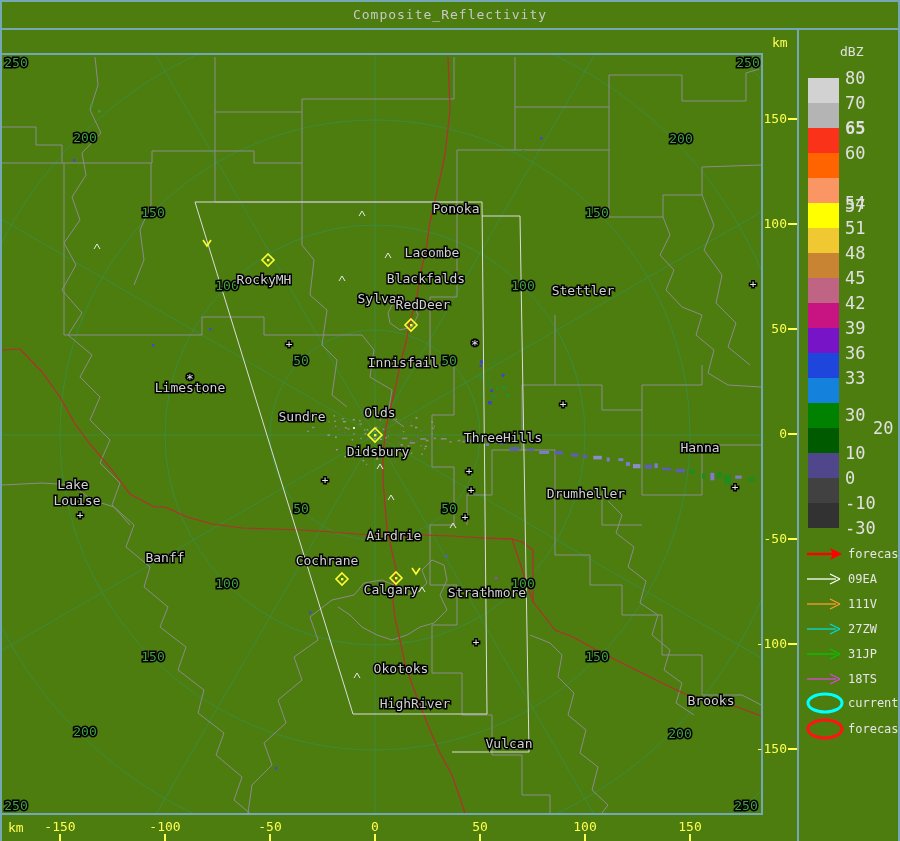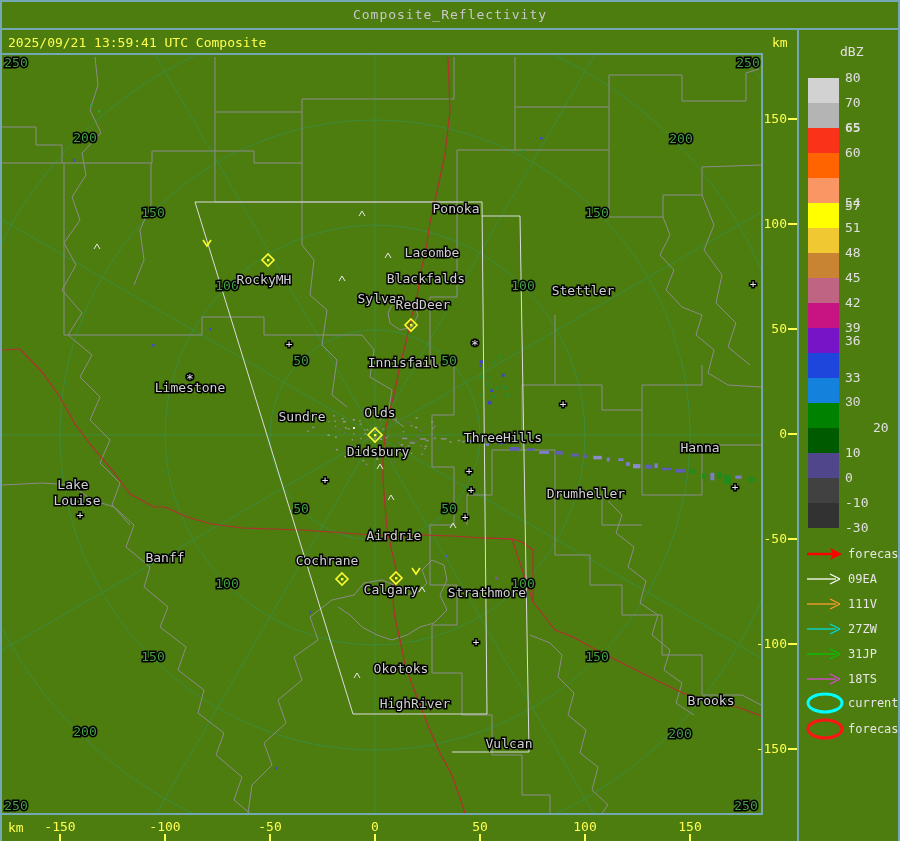--- a/index.html
+++ b/index.html
@@ -18,35 +18,34 @@
   .raxis-label{position:absolute;right:10px;color:#ffff4f;font-size:13px;line-height:14px;white-space:nowrap;}
   .raxis-tick{position:absolute;left:25px;width:9px;height:2px;background:#ffff4f;}
   #bottom-axis{position:absolute;left:0;top:815px;width:797px;height:26px;}
   #km-bottom{position:absolute;left:8px;top:5px;color:#ffff4f;font-size:13px;}
   .baxis-label{position:absolute;top:4px;width:60px;text-align:center;color:#ffff4f;font-size:13px;}
   .baxis-tick{position:absolute;top:19px;width:2px;height:7px;background:#ffff4f;}
   #side-panel{position:absolute;left:797px;top:30px;width:103px;height:811px;
               border-left:2px solid #74a8b4;border-right:2px solid #74a8b4;box-sizing:border-box;}
   #colorbar-title{position:absolute;left:41px;top:14px;color:#e0e0e0;font-size:13px;}
   .cb-cell{position:absolute;left:9px;width:31px;height:25px;}
-  .cb-label{position:absolute;left:46px;height:14px;color:#e0e0e0;font-size:13px;line-height:14px;}
+  .cb-label{position:absolute;left:46px;height:14px;color:#e0e0e0;font-size:17px;line-height:14px;}
   .lg-row-svg{position:absolute;left:5px;}
   .lg-label{position:absolute;left:49px;color:#e6e6e6;font-size:12px;line-height:14px;white-space:nowrap;}
 </style>
 </head>
 <body>
 
 <div id="app">
   <div class="hline" style="top:0"></div>
   <div id="title-bar">
     <span>Composite_Reflectivity</span>
   </div>
   <div class="hline" style="top:28px"></div>
 
-  <span id="timestamp">2025/09/21 13:59:41 UTC Composite</span>
   <span id="km-right">km</span>
 
   <div id="map-frame">
     <svg id="map-svg" width="759" height="758" viewBox="0 0 759 758">
         <g>
           <circle cx="373" cy="380" r="105" fill="none" stroke="#3c8c3c" stroke-width="1"></circle>
           <circle cx="373" cy="380" r="210" fill="none" stroke="#3c8c3c" stroke-width="1"></circle>
           <circle cx="373" cy="380" r="315" fill="none" stroke="#3c8c3c" stroke-width="1"></circle>
           <circle cx="373" cy="380" r="420" fill="none" stroke="#3c8c3c" stroke-width="1"></circle>
           <circle cx="373" cy="380" r="525" fill="none" stroke="#3c8c3c" stroke-width="1"></circle>
@@ -410,23 +409,23 @@
         <div class="cb-label" style="top: 66px;">70</div>
         <div class="cb-label" style="top: 91px; font-weight: bold;">65</div>
         <div class="cb-label" style="top: 116px;">60</div>
         <div class="cb-label" style="top: 141px; margin-top: 28px;">57</div>
         <div class="cb-label" style="top: 166px;">54</div>
         <div class="cb-label" style="top: 191px;">51</div>
         <div class="cb-label" style="top: 216px;">48</div>
         <div class="cb-label" style="top: 241px;">45</div>
         <div class="cb-label" style="top: 266px;">42</div>
         <div class="cb-label" style="top: 291px;">39</div>
-        <div class="cb-label" style="top: 304px;">36</div>
+        <div class="cb-label" style="top: 316px;">36</div>
         <div class="cb-label" style="top: 341px;">33</div>
-        <div class="cb-label" style="top: 366px; font-family: Liberation Mono, monospace;">30</div>
+        <div class="cb-label" style="top: 378px;">30</div>
         <div class="cb-label" style="top: 391px; margin-left: 28px;">20</div>
         <div class="cb-label" style="top: 416px;">10</div>
         <div class="cb-label" style="top: 441px;">0</div>
         <div class="cb-label" style="top: 466px;">-10</div>
         <div class="cb-label" style="top: 491px;">-30</div>
       </div>
     <div id="legend">
         <svg width="42" height="24" class="lg-row-svg" style="top: 512px;">
           <line x1="3" y1="12" x2="32" y2="12" stroke="#ff0000" stroke-width="2.4"></line>
           <path d="M 38 12 L 26 6 L 29 12 L 26 18 Z" fill="#ff0000"></path>

